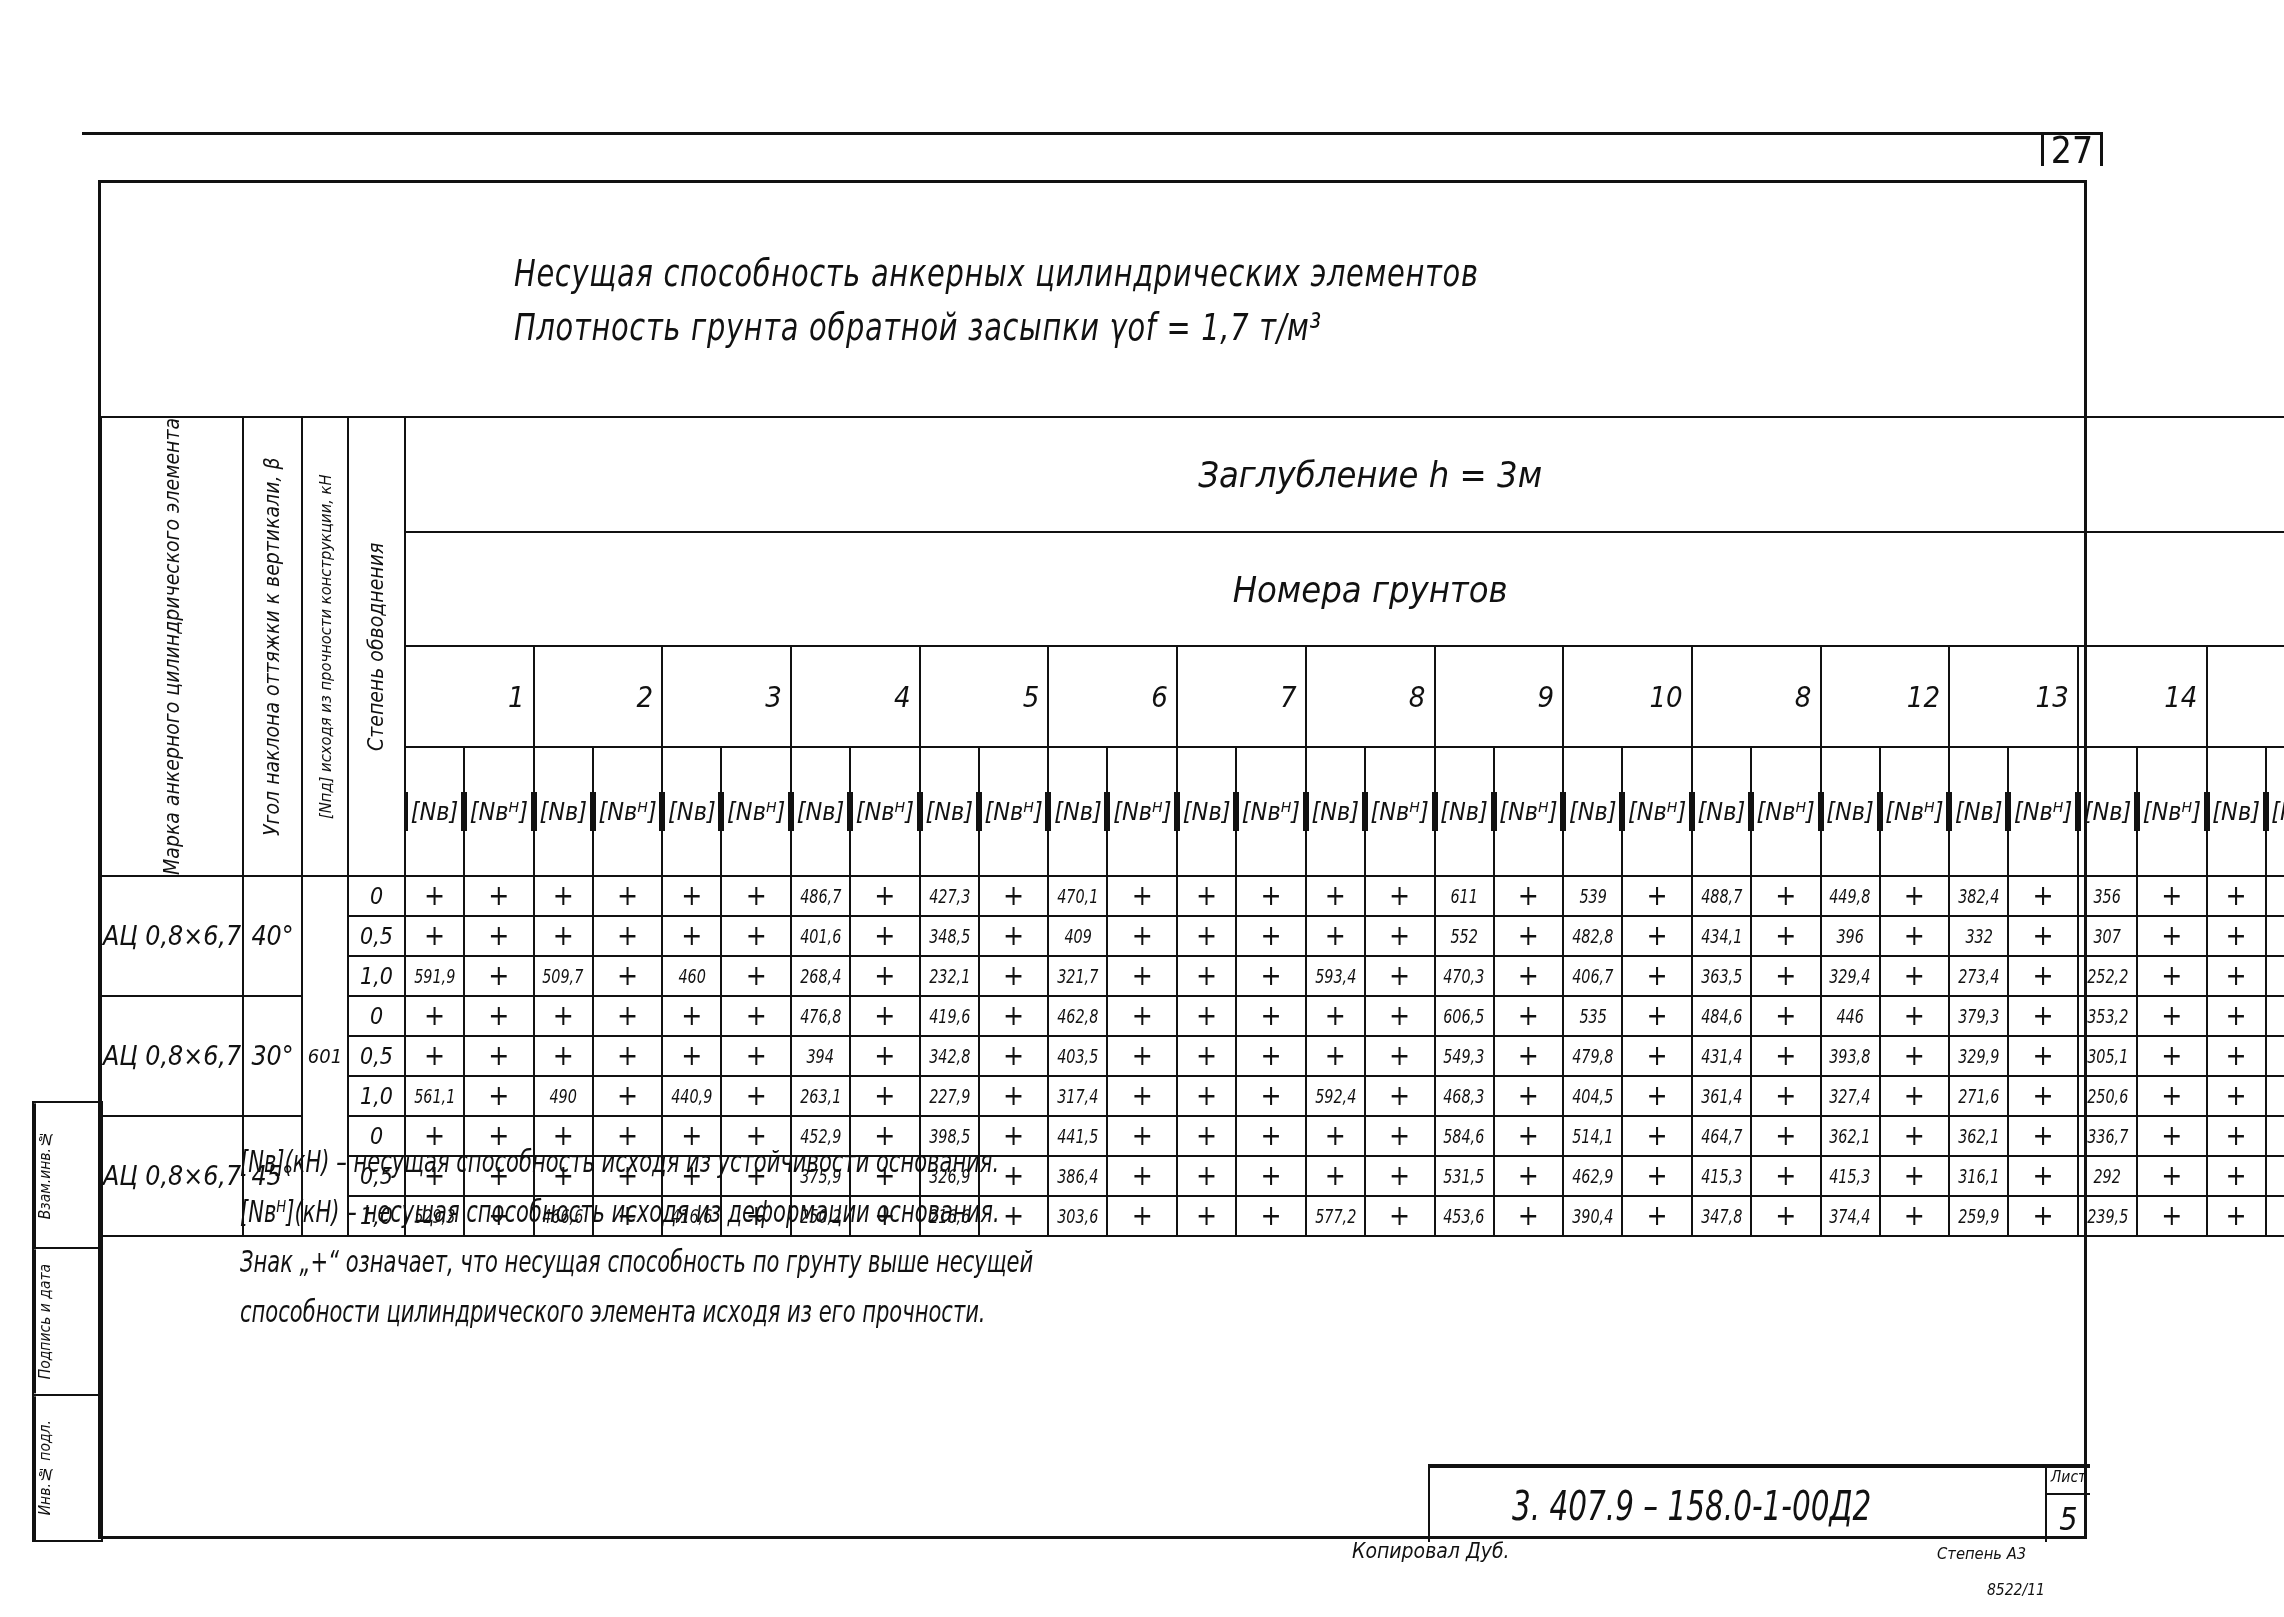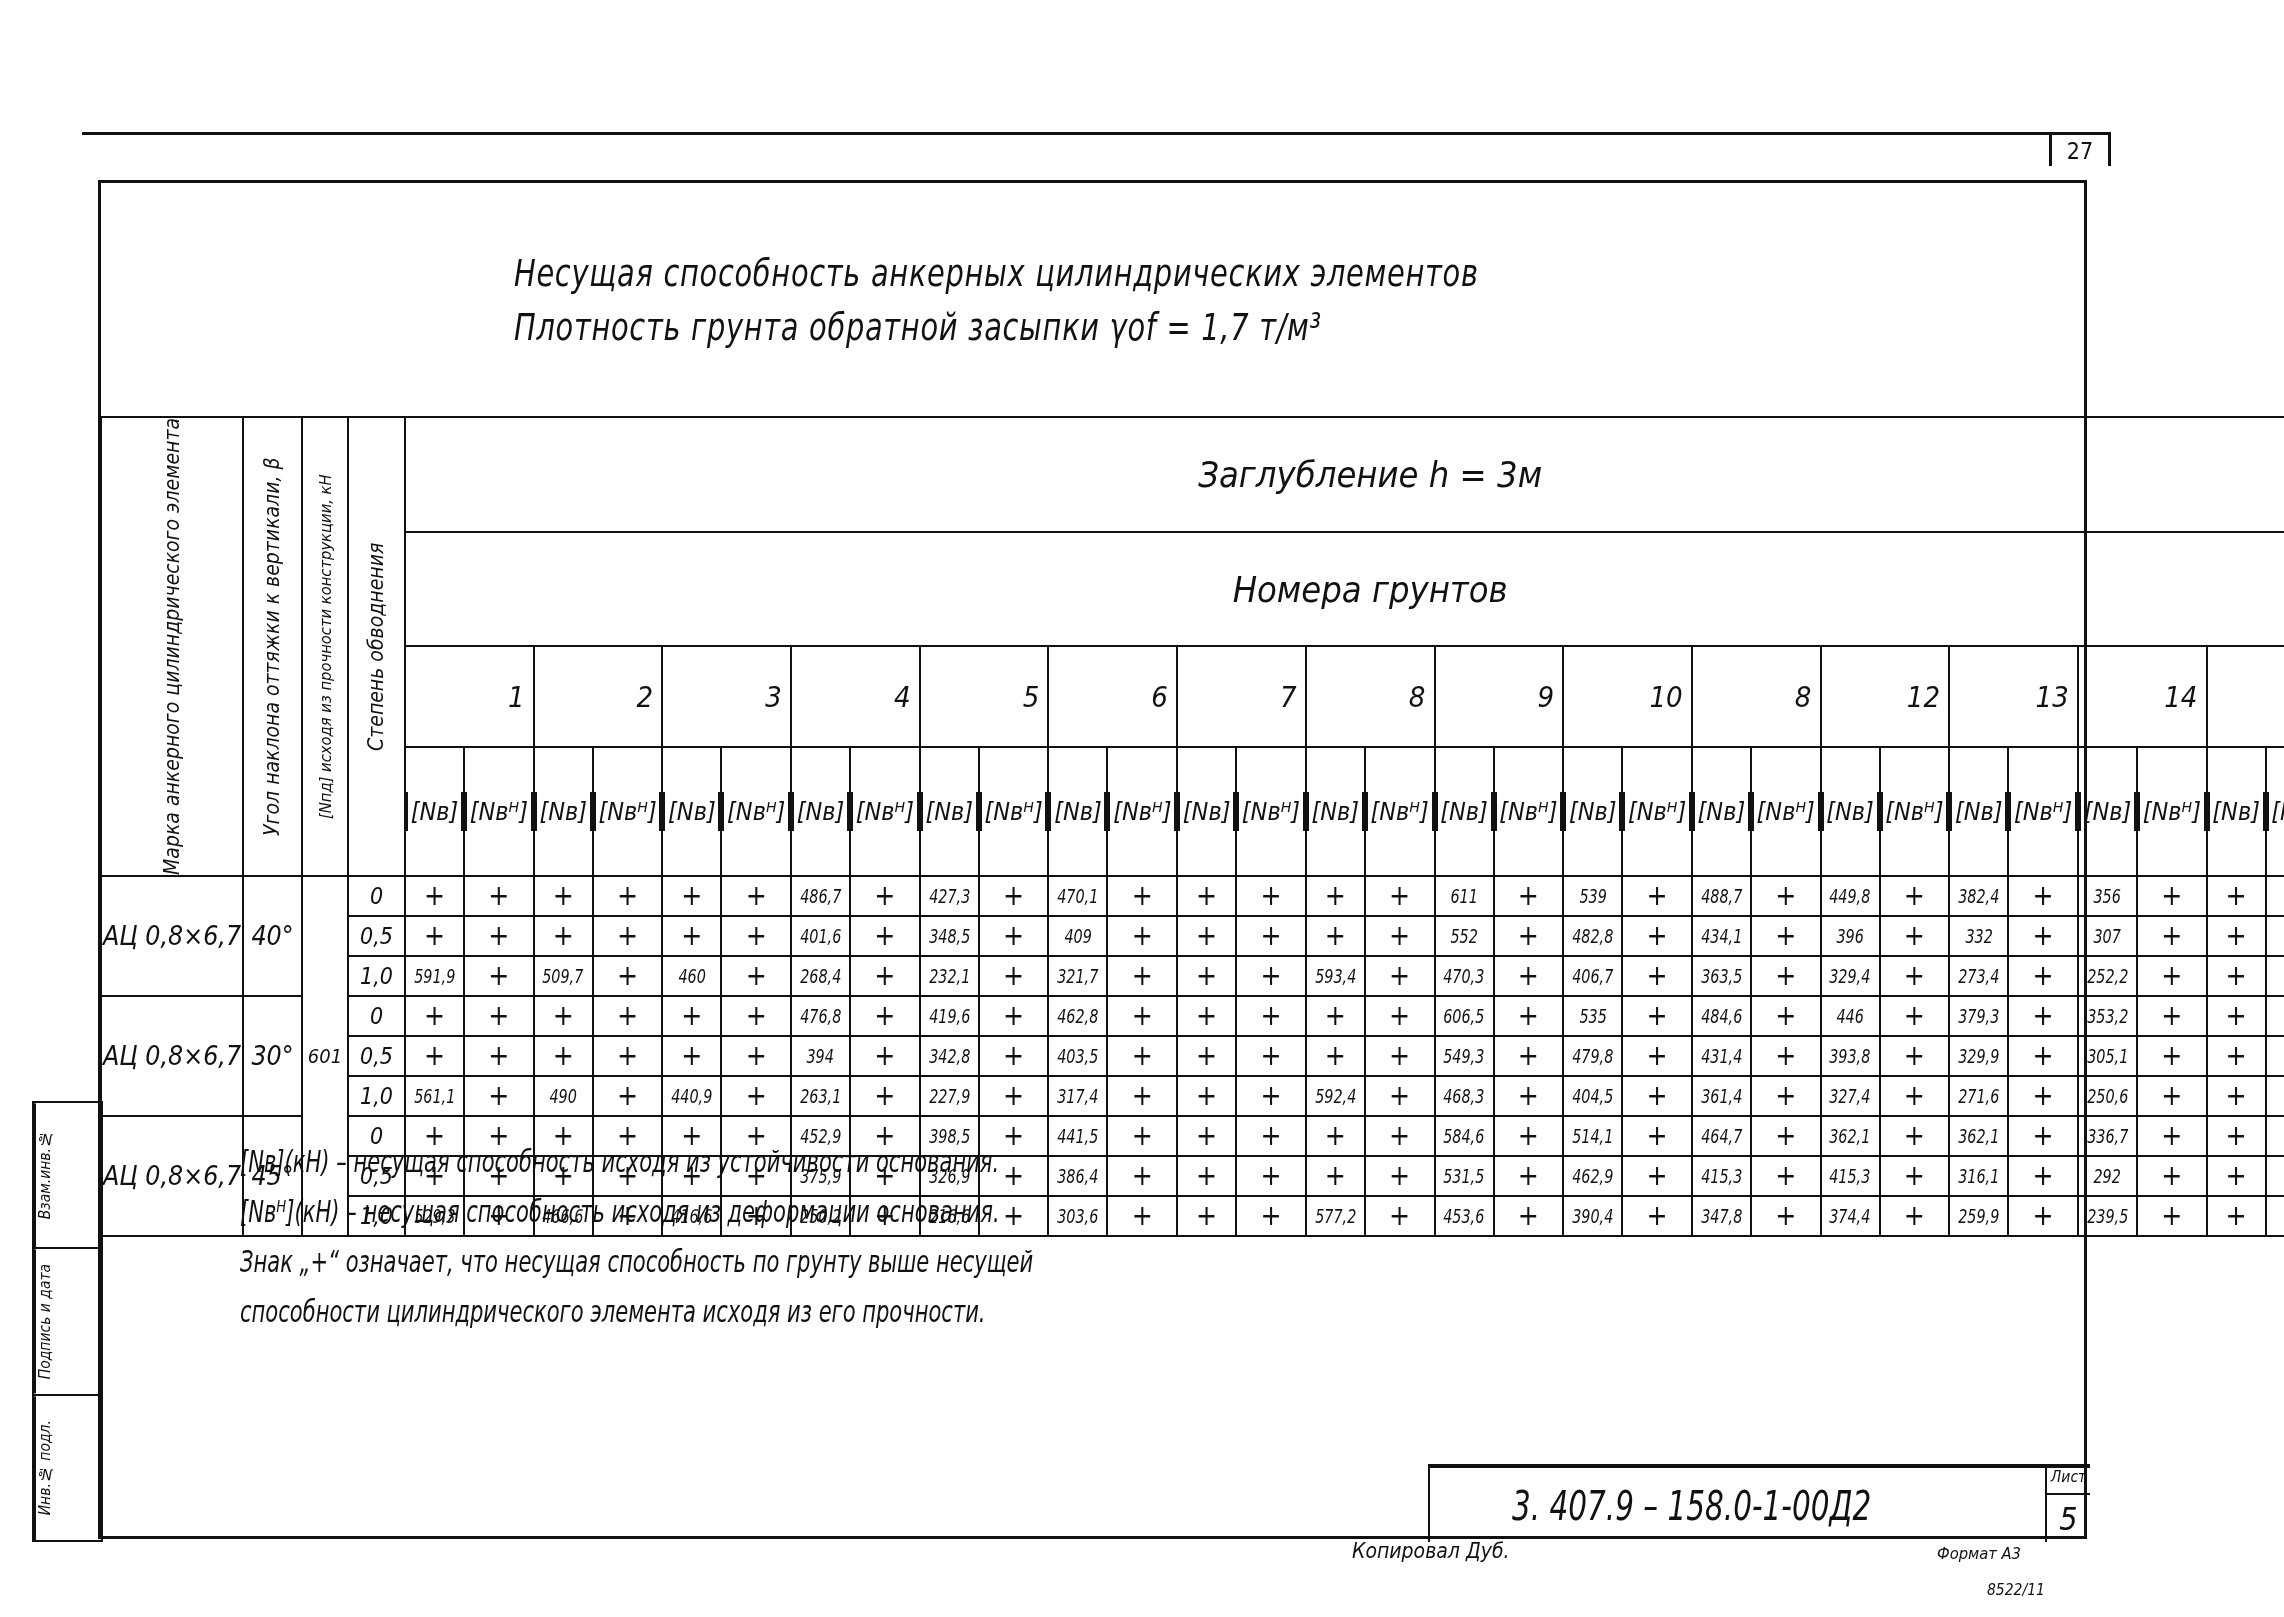--- a/index.html
+++ b/index.html
@@ -2,21 +2,21 @@
 <html style="font-size:7.3px"><head>
 <meta charset="utf-8">
 <style>
   html,body{margin:0;padding:0;background:#fff;}
   body{width:2351px;height:1618px;position:relative;overflow:hidden;
        font-family:"DejaVu Sans Condensed","DejaVu Sans",sans-serif;color:#111;}
   .hand{font-style:italic;font-family:"DejaVu Sans","Liberation Sans",sans-serif;letter-spacing:0.9px;}
   .topline{position:absolute;left:82px;top:132px;width:2010px;border-top:3.2px solid #111;}
   .frame{position:absolute;left:98px;top:180px;width:1989px;height:1359px;border:3.2px solid #111;box-sizing:border-box;}
   .sheetnum{position:absolute;left:2041px;top:132px;width:62px;height:34px;border:3.2px solid #111;border-bottom:none;box-sizing:border-box;
-            font-size:23px;display:flex;align-items:center;justify-content:center;margin-left:8px;}
+            font-size:37px;display:flex;align-items:center;justify-content:center;}
   .title{position:absolute;left:514px;top:247px;font-size:37px;line-height:54px;transform:scaleX(0.78);transform-origin:left top;}
   table.grid{position:absolute;left:100px;top:416px;border-collapse:collapse;table-layout:fixed;}
   table.grid td{border:2.7px solid #111;text-align:center;vertical-align:middle;padding:0;overflow:hidden;white-space:nowrap;}
   .vhead{writing-mode:vertical-rl;transform:rotate(180deg);font-style:italic;font-size:21px;line-height:25px;}
   .bighead{font-size:36px;font-style:italic;}
   .soilno{font-size:29px;font-style:italic;text-align:right !important;padding-right:8.2px !important;}
   .nbox{display:inline-block;border:2.3px solid #111;border-top:none;border-bottom:none;padding:4.6px 2.7px;font-style:italic;font-size:25px;}
   .cell{font-size:20px;font-style:italic;transform:scaleX(0.8);display:inline-block;}
   .plus{font-size:28px;}
   .mark{font-size:26.5px;font-style:italic;}
@@ -475,15 +475,15 @@
 
 <div class="stamp">
   <div class="code">3. 407.9 – 158.0-1-00Д2</div>
   <div class="list">
     <div class="lbl">Лист</div>
     <div class="val">5</div>
   </div>
 </div>
 
 <div class="foot1">Копировал  Дуб.</div>
-<div class="foot2">Формат А3</div>
+<div class="foot2">Степень А3</div>
 <div class="foot3">8522/11</div>
 
 
 </body></html>

